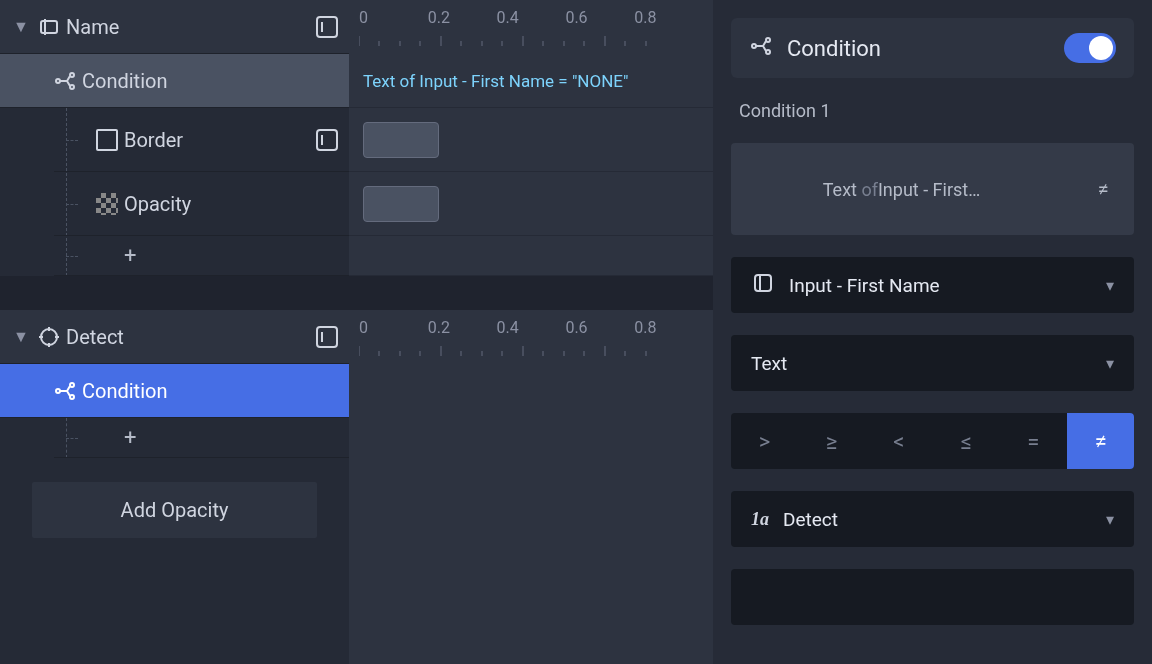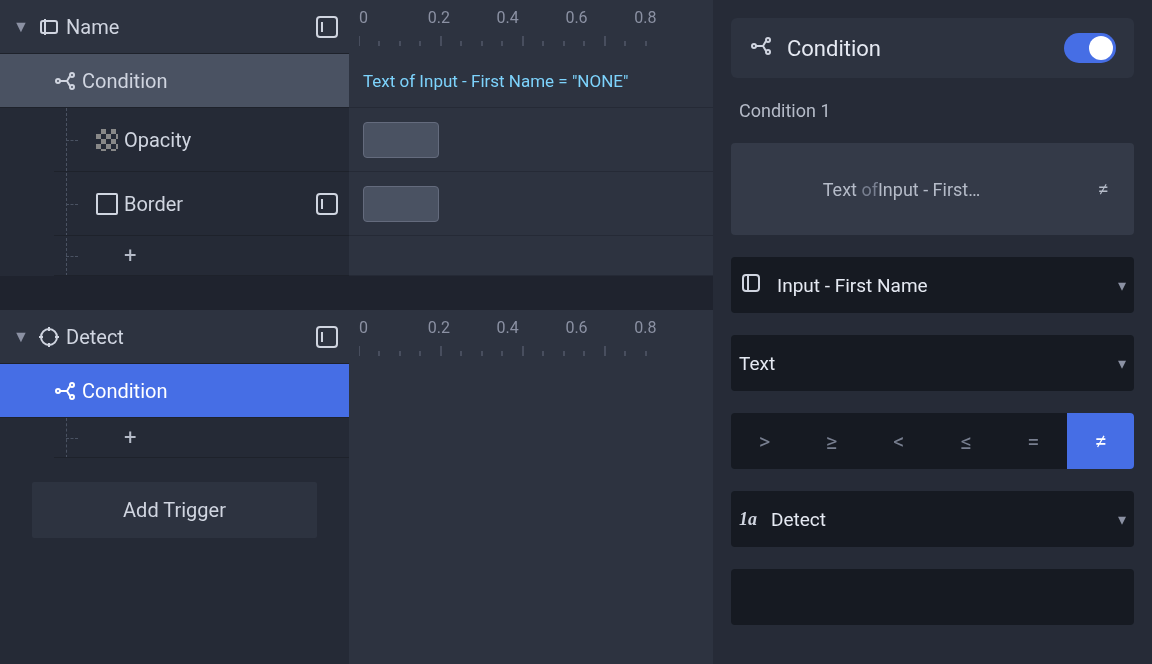--- a/index.html
+++ b/index.html
@@ -237,21 +237,21 @@
   color: #b5bbc8;
 }
 .cond-card .seg.middle { flex: 0 0 62px; font-size: 20px; }
 .cond-card .seg .muted { color: #787f90; }
 .select-row {
   height: 56px;
   background: #161a22;
   border-radius: 4px;
   display: flex;
   align-items: center;
-  padding: 0 8px;
+  padding: 0 20px;
   gap: 14px;
 }
 .select-row .label { font-size: 19px; color: #e5e9f2; flex: 1; }
 .select-row .chev { color: #8b91a3; }
 .op-row {
   height: 56px;
   background: #161a22;
   border-radius: 4px;
   display: flex;
   overflow: hidden;
@@ -335,34 +335,34 @@
           <path d="M7 12 L14 12 M14 12 L17 7 M14 12 L17 17"></path>
         </svg>
     </span>
     <span class="label">Condition</span>
   </div>
 
   <div class="nested">
     <div class="nested-row">
       <span class="branch"></span>
       <span class="icon-slot">
-          <span class="checker"></span>
-        </span>
-      <span class="label">Opacity</span>
-      <span class="indicator"></span>
-    </div>
-    <div class="nested-row">
-      <span class="branch"></span>
-      <span class="icon-slot">
           <span class="square-box"></span>
         </span>
       <span class="label">Border</span>
       <span class="indicator">
           <span class="indicator-box left"></span>
         </span>
+    </div>
+    <div class="nested-row">
+      <span class="branch"></span>
+      <span class="icon-slot">
+          <span class="checker"></span>
+        </span>
+      <span class="label">Opacity</span>
+      <span class="indicator"></span>
     </div>
     <div class="nested-row add-row">
       <span class="branch"></span>
       <span class="icon-slot"></span>
       <span>+</span>
     </div>
   </div>
 
   <div class="spacer"></div>
 
@@ -397,21 +397,21 @@
 
   <div class="nested">
     <div class="nested-row add-row">
       <span class="branch"></span>
       <span class="icon-slot"></span>
       <span>+</span>
     </div>
   </div>
 
   <div class="add-trigger">
-    <span>Add Trigger</span>
+    <span>Add Opacity</span>
   </div>
 </div>
 
 <div class="mid-col">
   <div class="ruler">
     <div class="ruler-labels">
       <span>0</span>
       <span>0.2</span>
       <span>0.4</span>
       <span>0.6</span>

